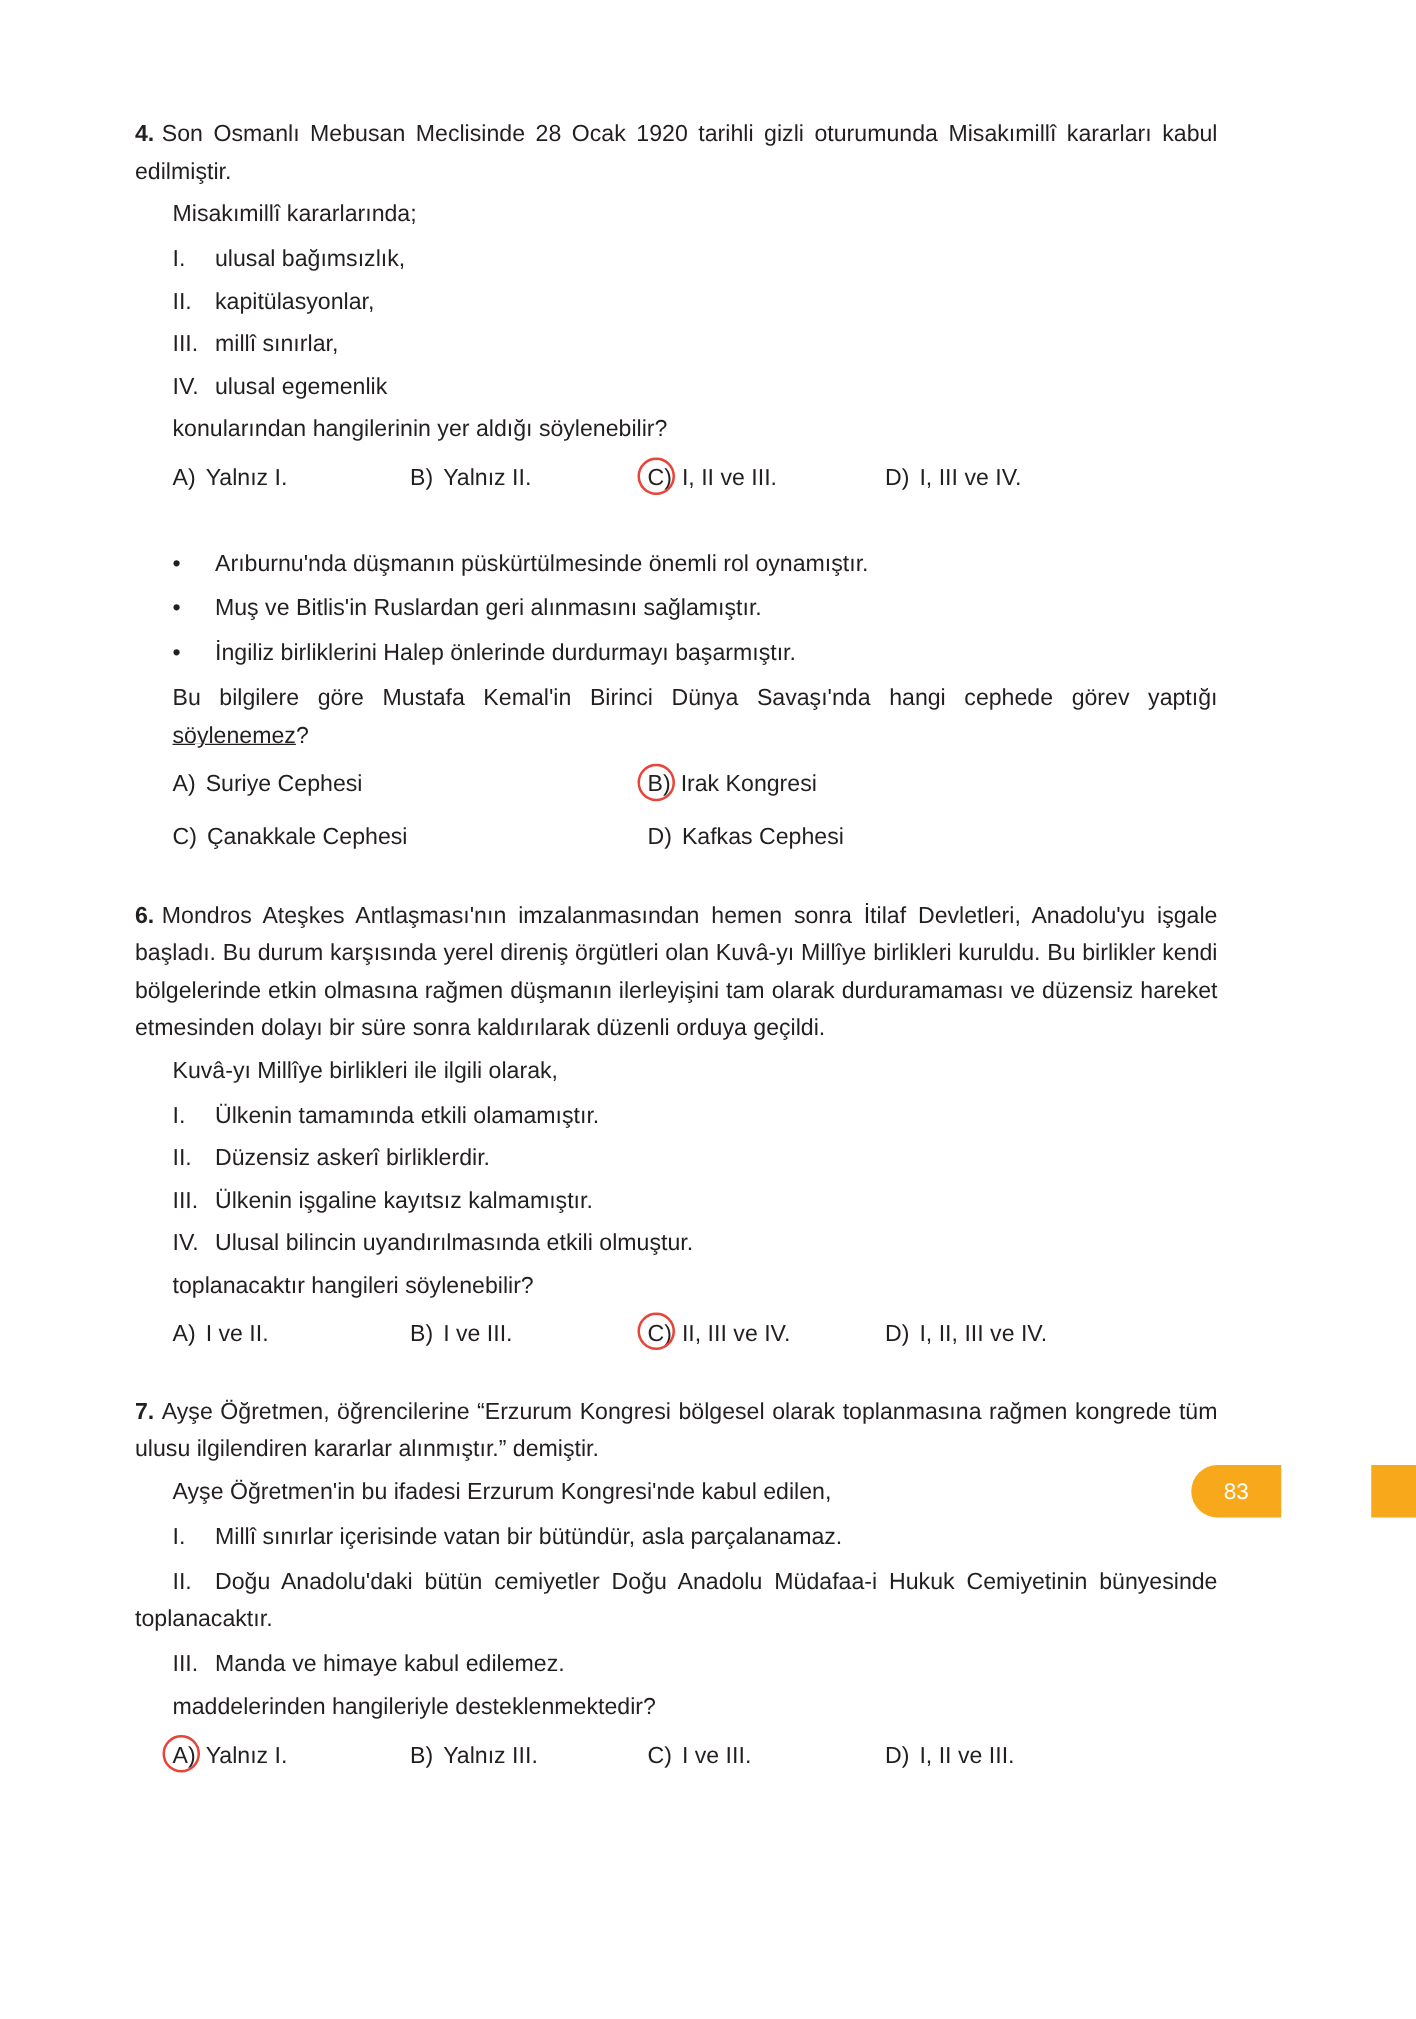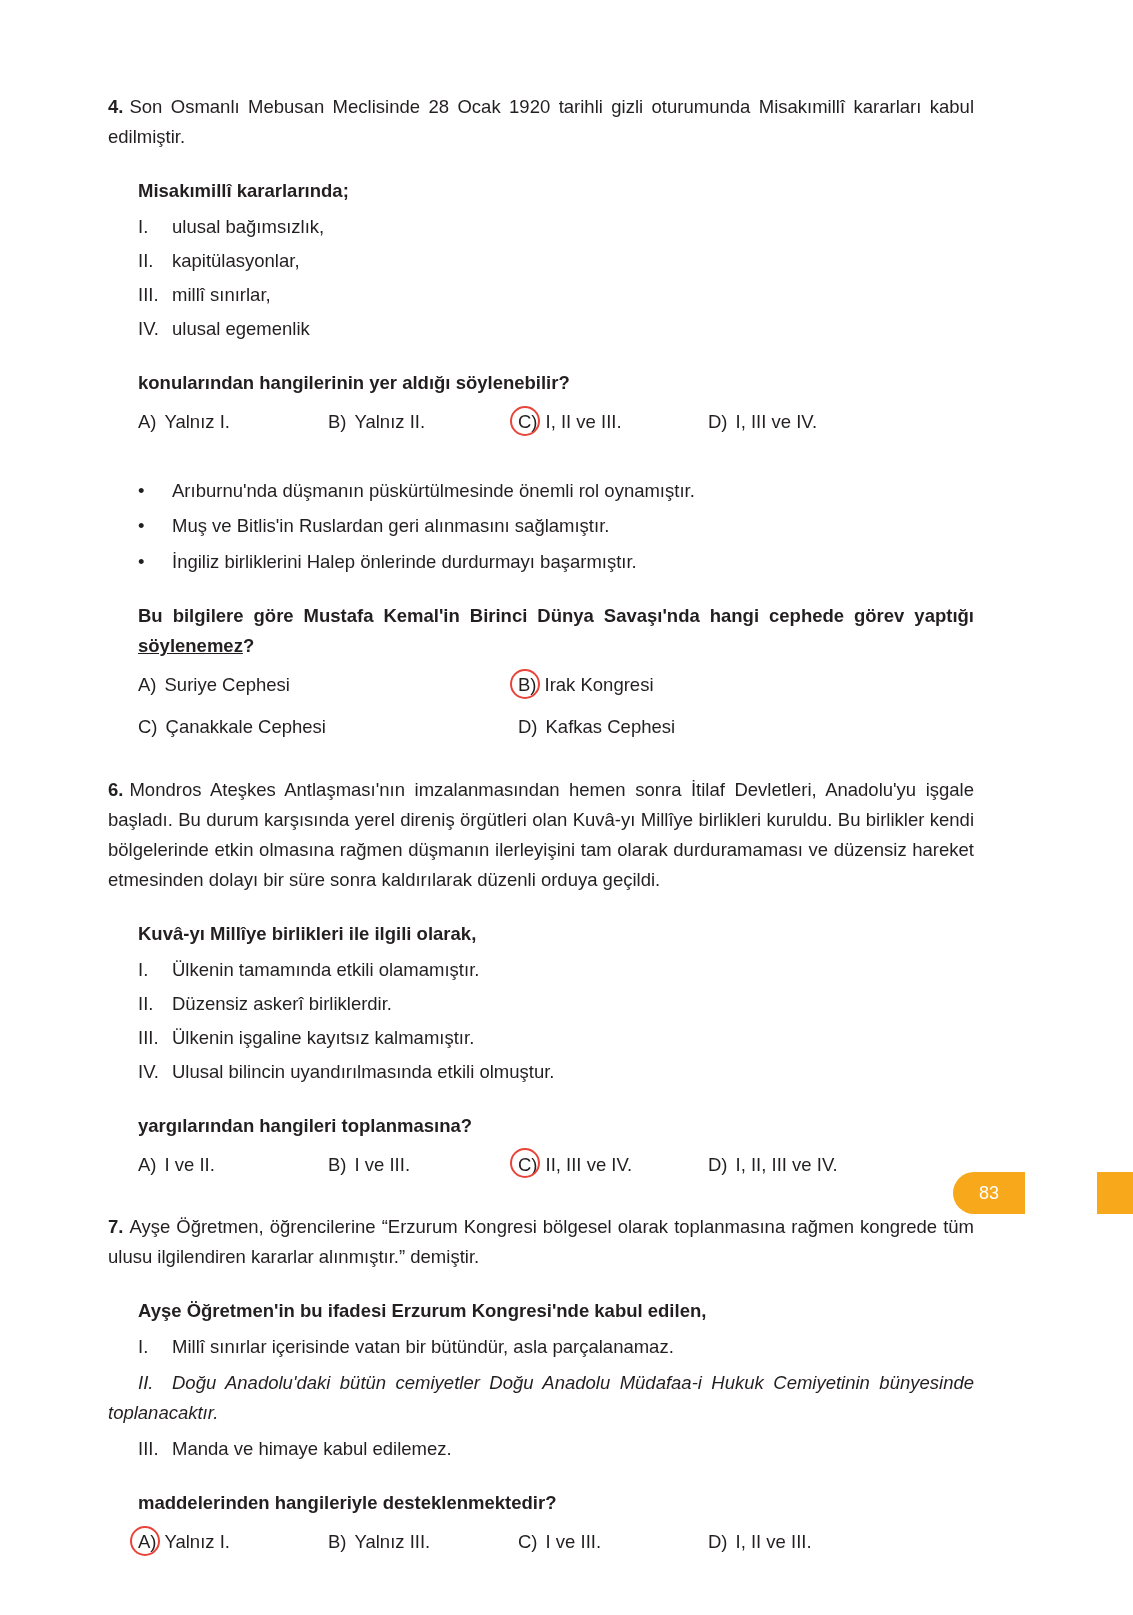--- a/index.html
+++ b/index.html
@@ -36,24 +36,24 @@
     text-align: justify;
     text-justify: inter-word;
     margin: 0 0 4px 0;
   }
   .q-num {
     font-weight: bold;
     margin-right: 6px;
   }
   .bold-line {
     font-size: 18.5px;
-    font-weight: bold;
+    font-weight: normal;
     line-height: 1.62;
     padding-left: 30px;
-    margin: 24px 0 6px 0;
+    margin: 4px 0 6px 0;
   }
   .bold-line .underline {
     text-decoration: underline;
   }
   .roman-item {
     font-size: 18.5px;
     line-height: 1.62;
     padding-left: 30px;
     margin: 4px 0;
     display: flex;
@@ -73,21 +73,20 @@
   .bullet-item .dot {
     display: inline-block;
     min-width: 34px;
     flex: 0 0 auto;
   }
   .para-item {
     font-size: 18.5px;
     line-height: 1.62;
     margin: 6px 0;
     text-align: justify;
-    font-style: italic;
   }
   .para-item .marker {
     display: inline-block;
     width: 34px;
     margin-left: 30px;
   }
   .answers {
     position: relative;
     padding-left: 30px;
     margin: 10px 0 0 0;
@@ -265,21 +264,21 @@
         <span>Düzensiz askerî birliklerdir.</span>
       </div>
       <div class="roman-item">
         <span class="marker">III.</span>
         <span>Ülkenin işgaline kayıtsız kalmamıştır.</span>
       </div>
       <div class="roman-item">
         <span class="marker">IV.</span>
         <span>Ulusal bilincin uyandırılmasında etkili olmuştur.</span>
       </div>
-      <div class="bold-line">yargılarından hangileri toplanmasına?</div>
+      <div class="bold-line">toplanacaktır hangileri söylenebilir?</div>
       <div class="answers">
         <div class="answers-row gap-4">
           <div class="ans">
             <span class="lbl">A)</span>
             <span>I ve II.</span>
           </div>
           <div class="ans">
             <span class="lbl">B)</span>
             <span>I ve III.</span>
           </div>

